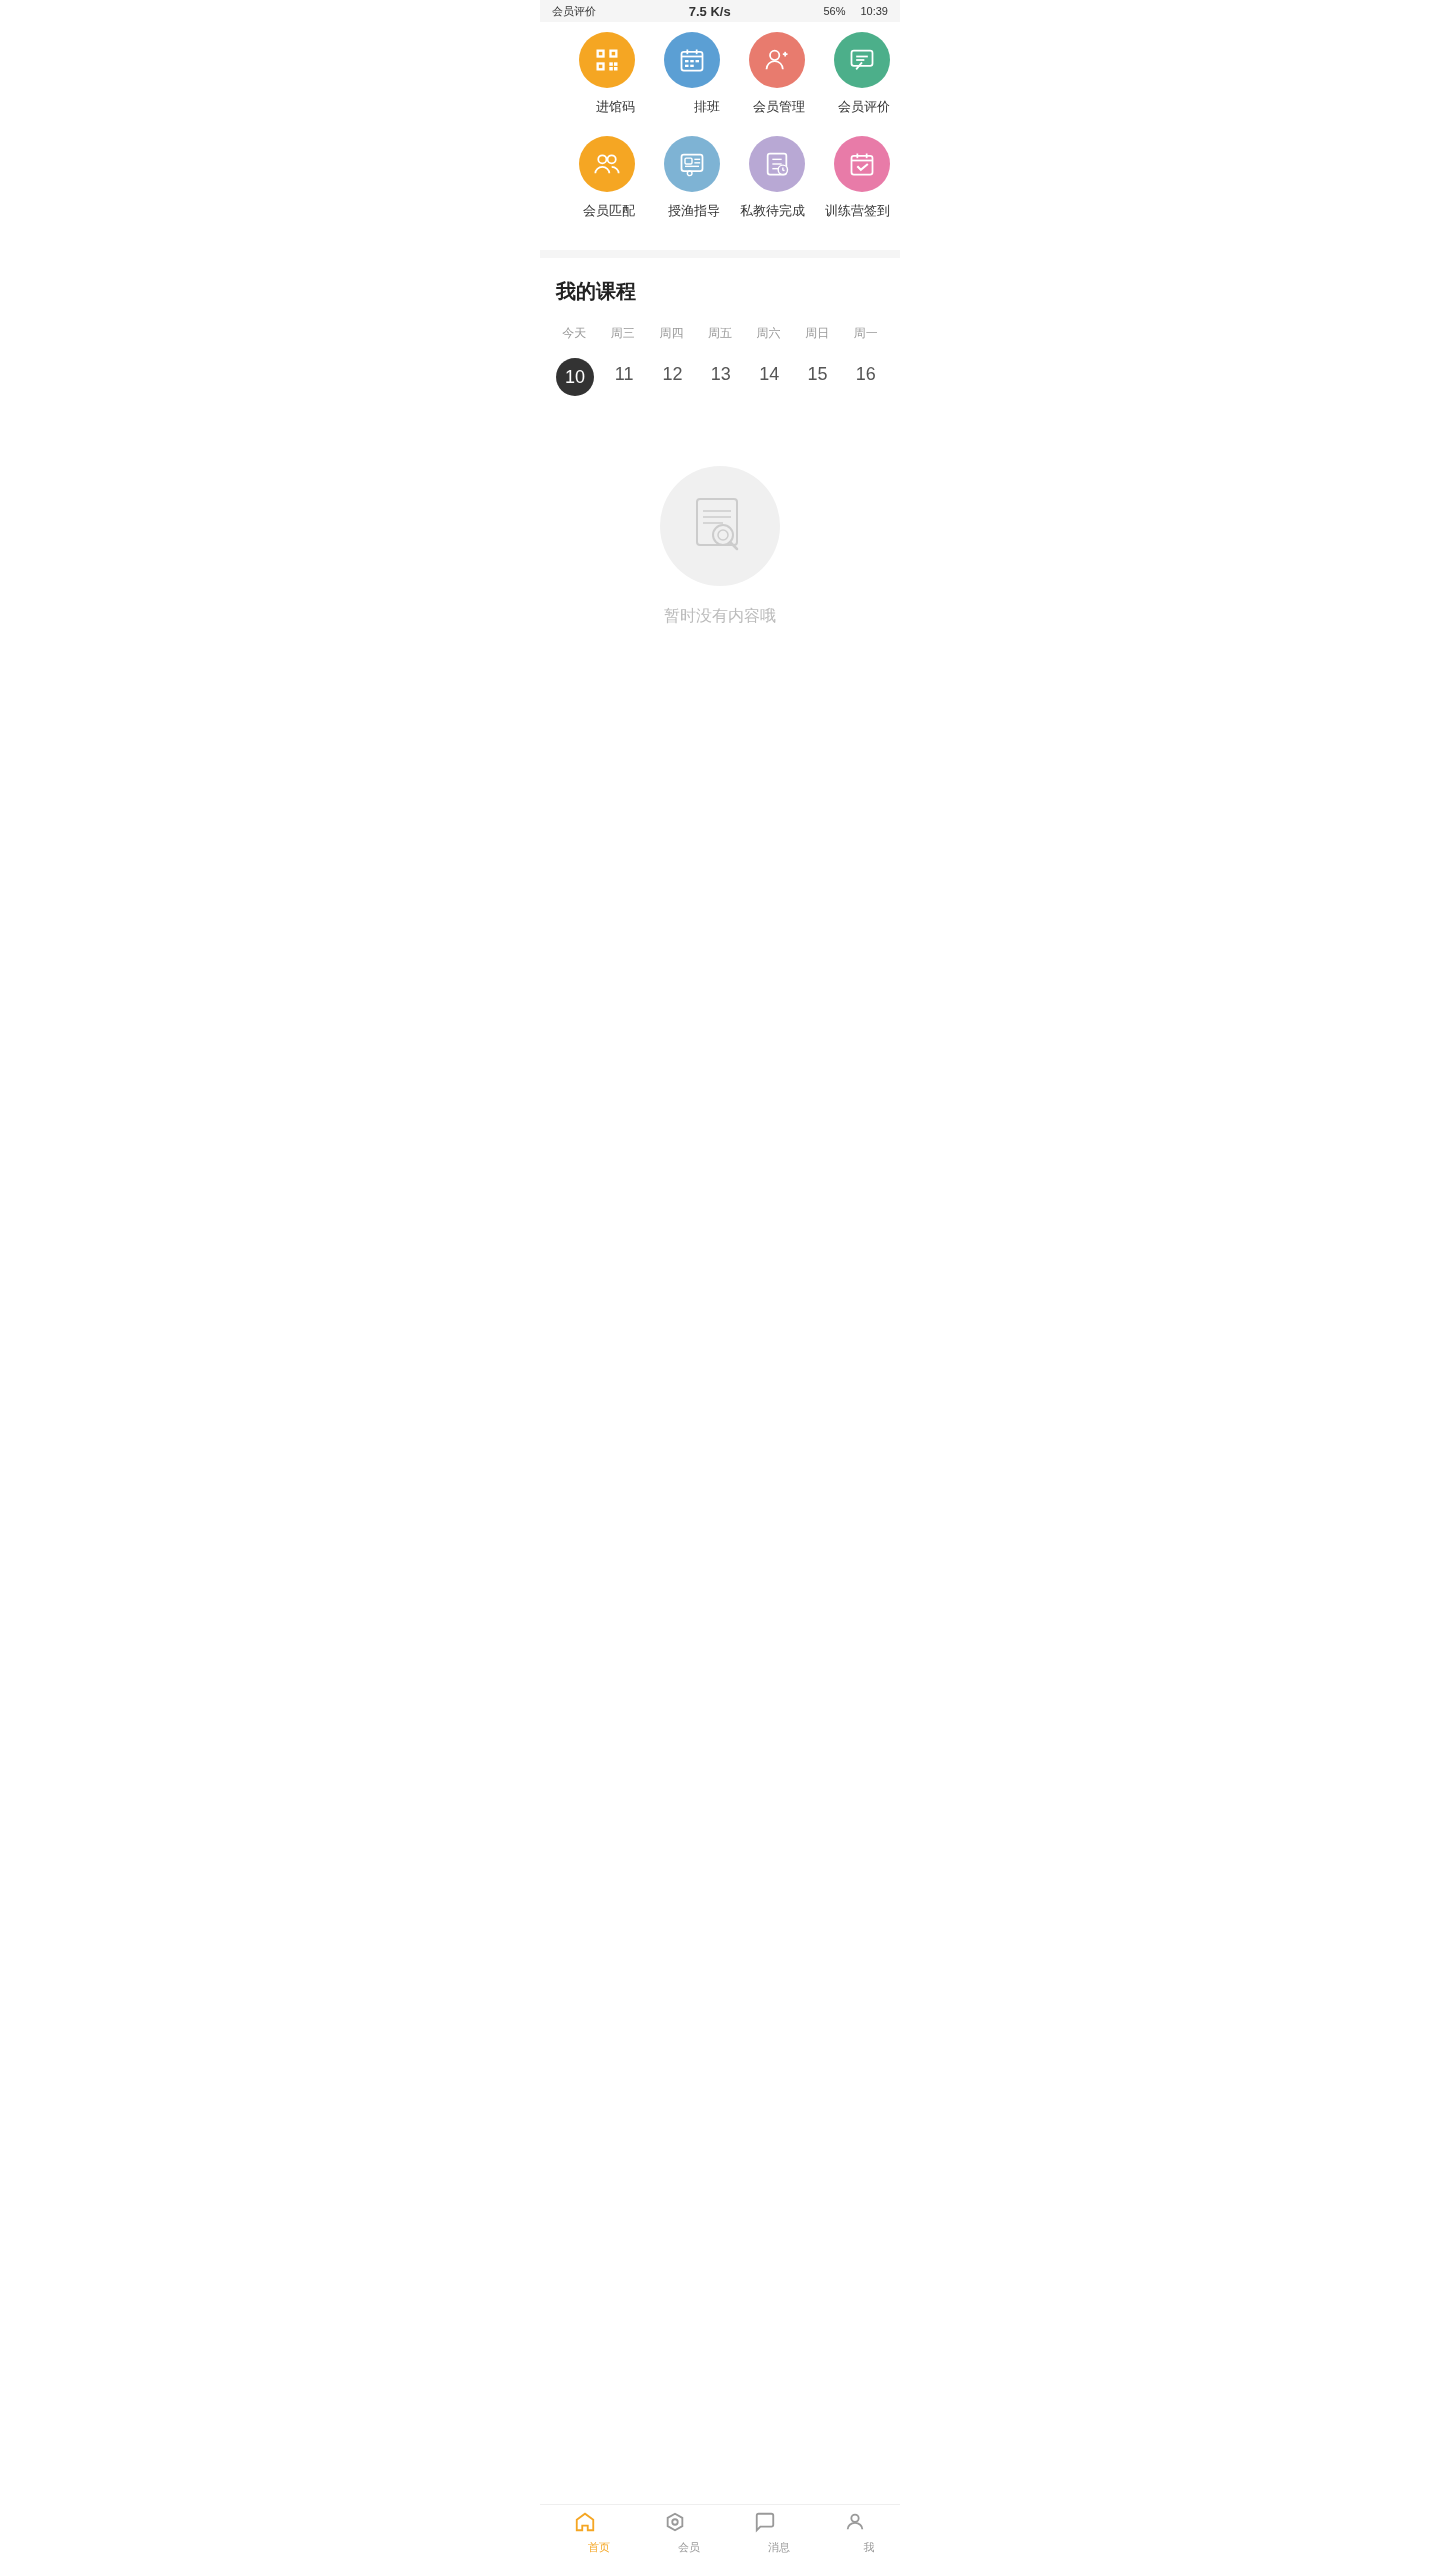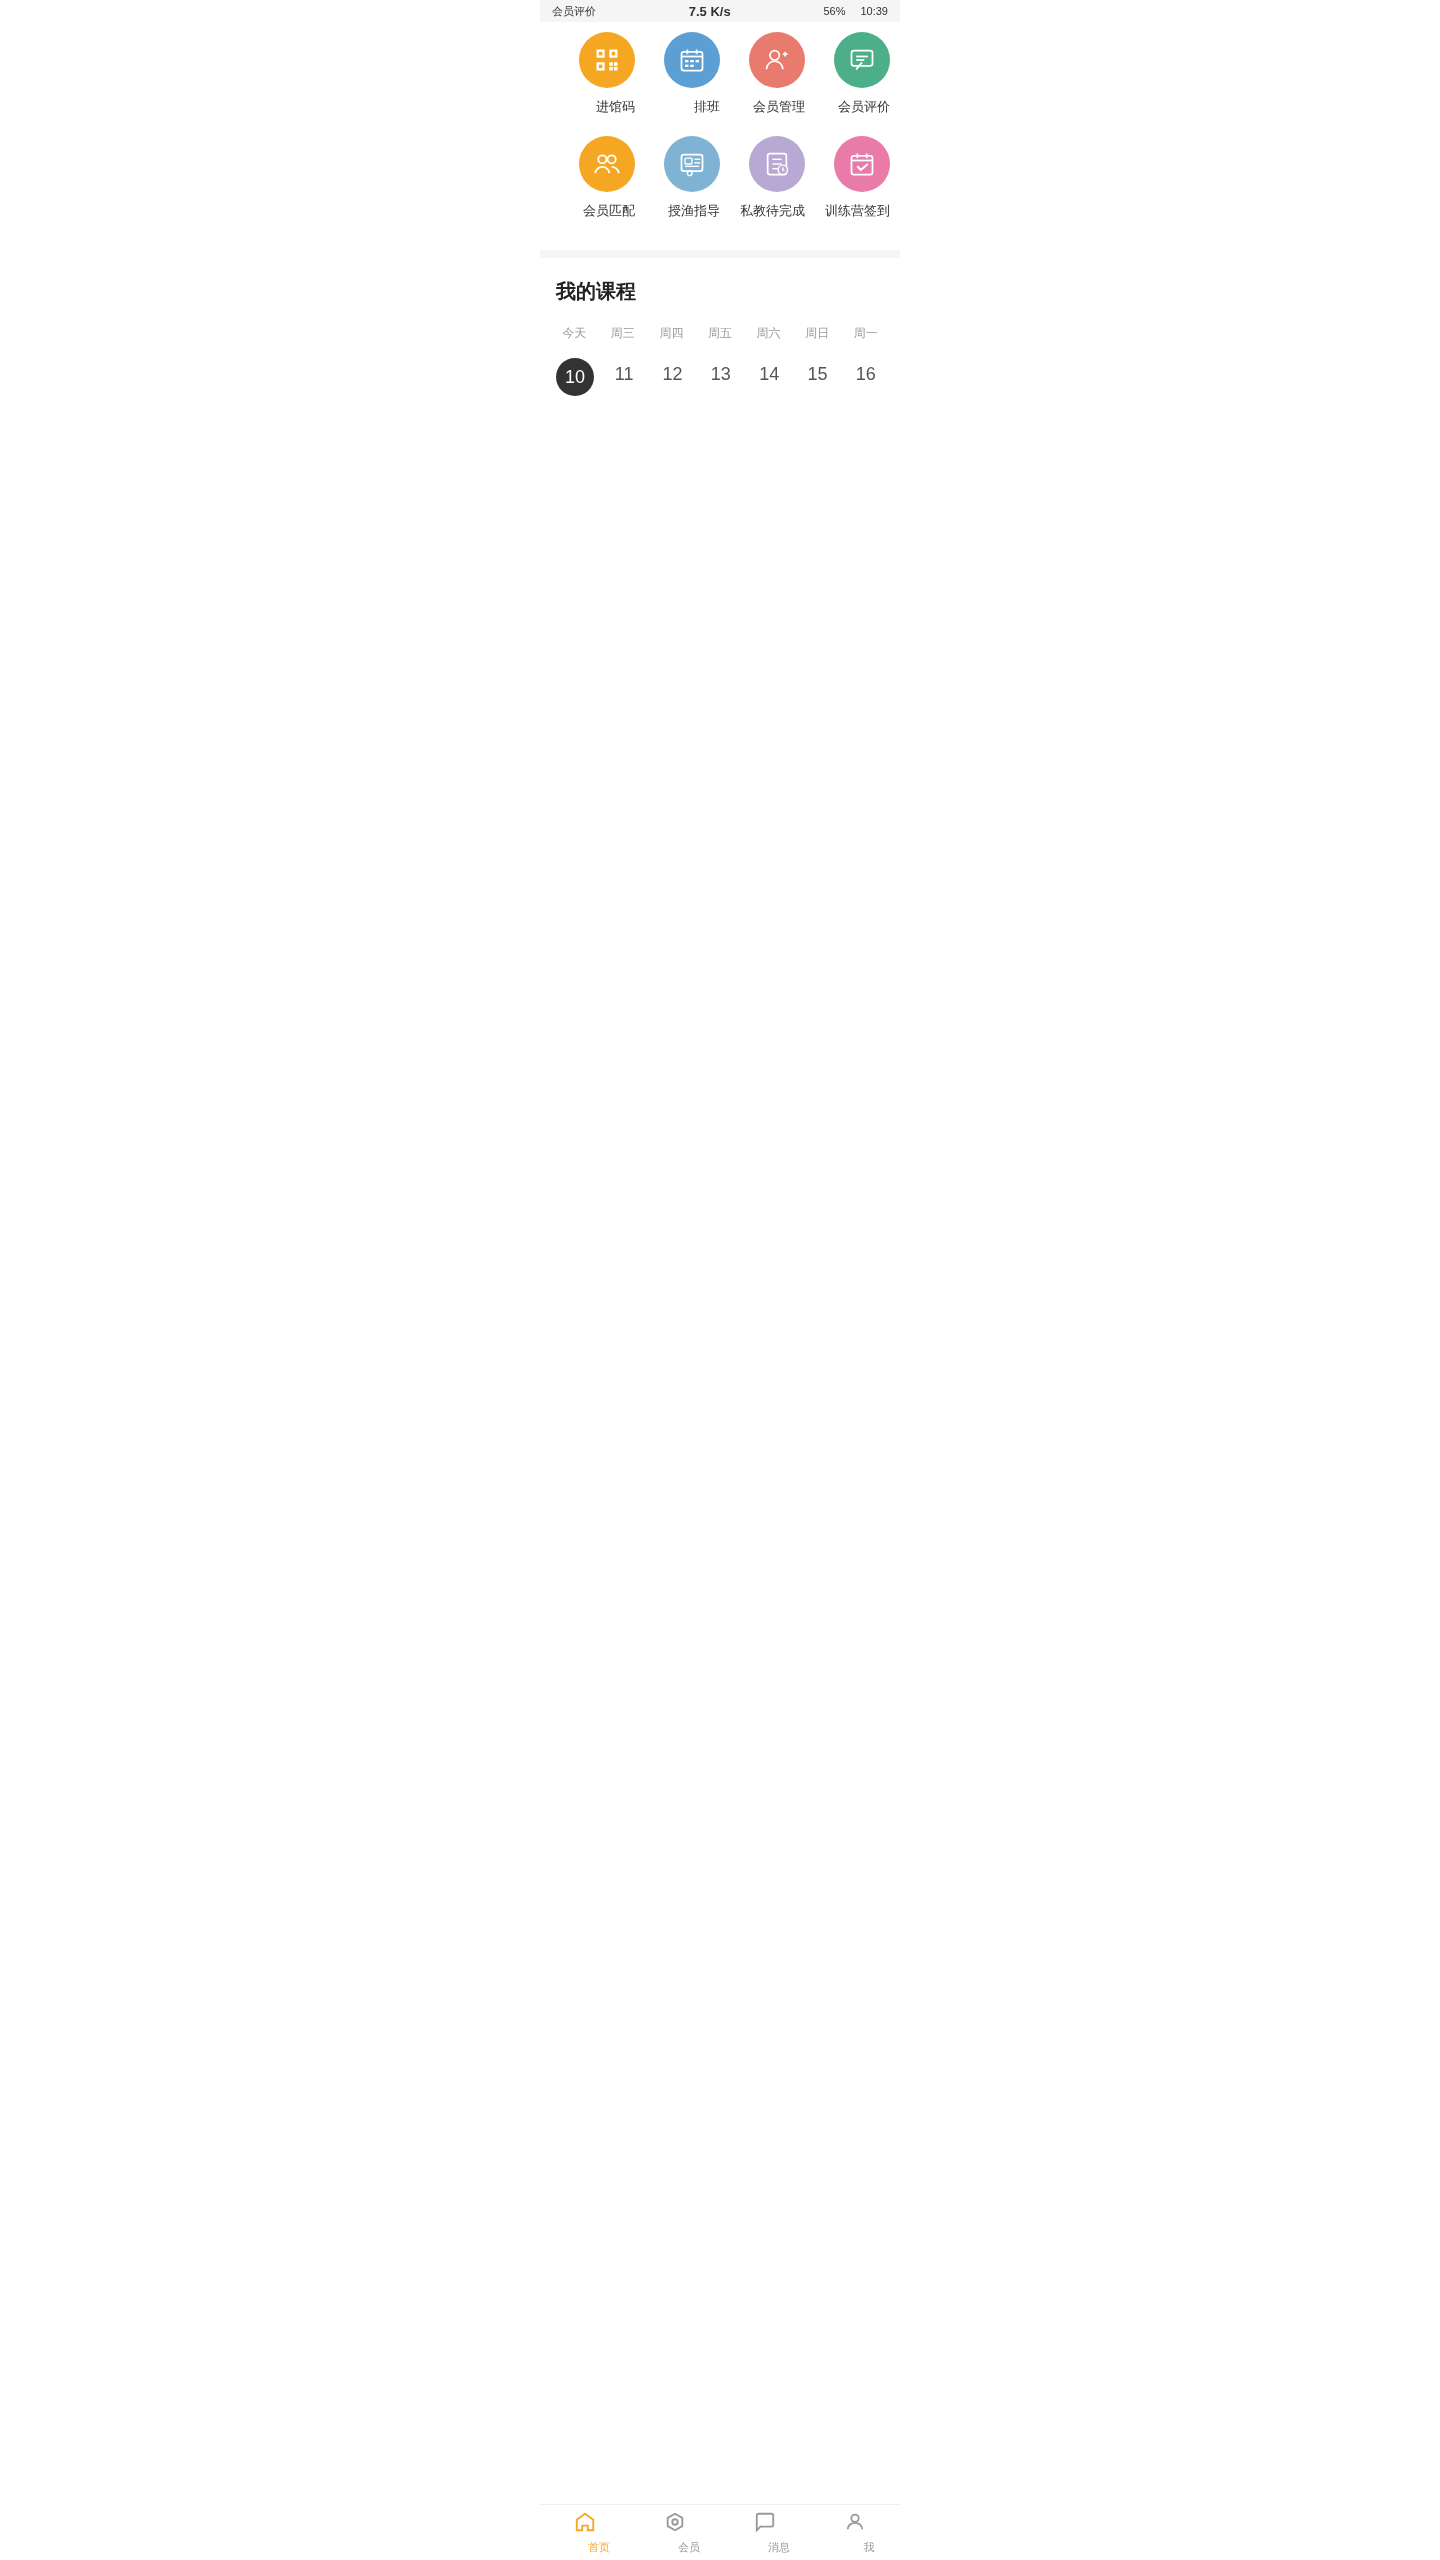--- a/index.html
+++ b/index.html
@@ -345,20 +345,36 @@
         <div class="cal-date active">10</div>
       </div>
       <div class="cal-date">11</div>
       <div class="cal-date">12</div>
       <div class="cal-date">13</div>
       <div class="cal-date">14</div>
       <div class="cal-date">15</div>
       <div class="cal-date">16</div>
     </div>
 
+    <div class="empty-state">
+      <div class="empty-icon-wrap">
+        <svg width="70" height="70" viewBox="0 0 70 70">
+
+          <rect x="12" y="8" width="40" height="46" rx="3" fill="none" stroke="#ccc" stroke-width="2"></rect>
+          <line x1="18" y1="20" x2="46" y2="20" stroke="#ccc" stroke-width="1.5"></line>
+          <line x1="18" y1="26" x2="46" y2="26" stroke="#ccc" stroke-width="1.5"></line>
+          <line x1="18" y1="32" x2="38" y2="32" stroke="#ccc" stroke-width="1.5"></line>
+
+          <circle cx="38" cy="44" r="10" fill="none" stroke="#ccc" stroke-width="2"></circle>
+          <circle cx="38" cy="44" r="5" fill="none" stroke="#ccc" stroke-width="1.5"></circle>
+          <line x1="45" y1="51" x2="52" y2="58" stroke="#ccc" stroke-width="2.5" stroke-linecap="round"></line>
+        </svg>
+      </div>
+      <span class="empty-text">暂时没有内容哦</span>
+    </div>
   </div>
 </div>
 
 <div class="bottom-nav">
   <div class="nav-item active">
     <div class="nav-icon">
       <svg width="22" height="22" viewBox="0 0 24 24" fill="none" stroke="#F5A623" stroke-width="2">
         <path d="M3 9.5L12 3l9 6.5V21H15v-5h-6v5H3V9.5z"></path>
       </svg>
     </div>

